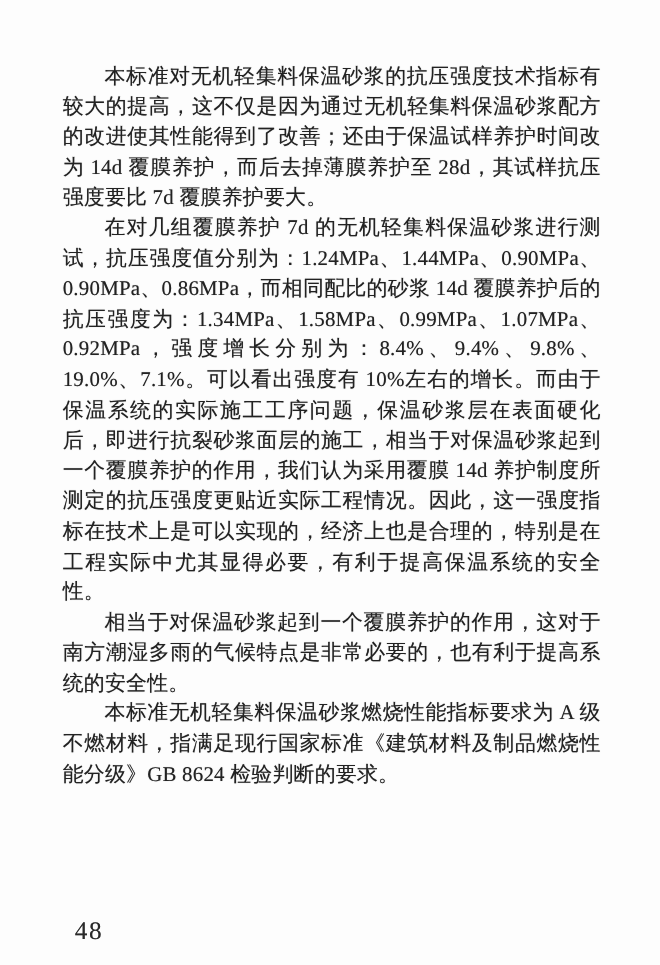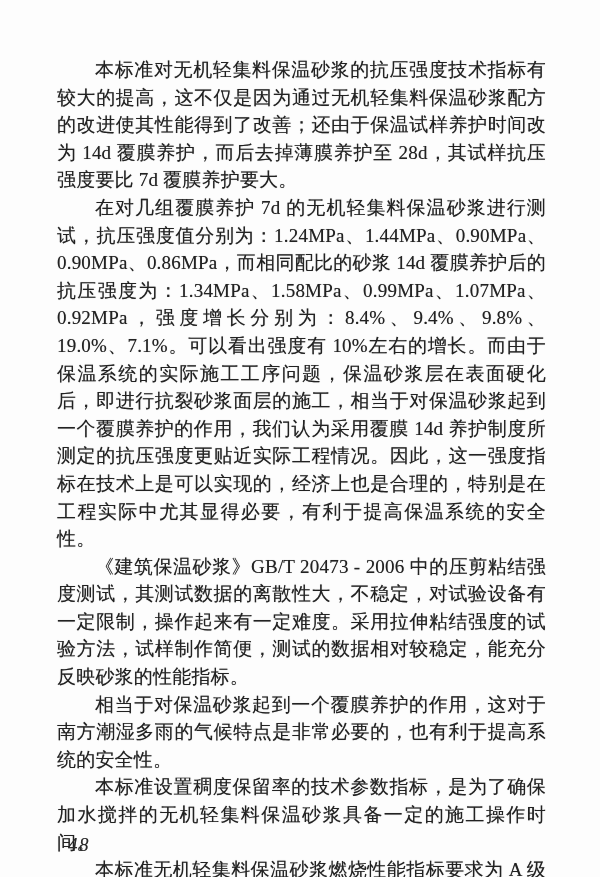--- a/index.html
+++ b/index.html
@@ -33,34 +33,31 @@
   }
   .text-block p {
     margin: 0;
     padding: 0;
     text-indent: 2em;
   }
   .page-number {
     position: absolute;
     left: 68px;
     top: 834px;
-    font-size: 19px;
-    font-style: italic;
+    font-size: 23px;
     letter-spacing: 1.5px;
     color: #2a2a2a;
     text-shadow: 0 0 0.6px rgba(45,45,45,0.5);
   }
 </style>
 </head>
 <body>
 
 <div class="page">
   <div class="text-block">
     <p>本标准对无机轻集料保温砂浆的抗压强度技术指标有较大的提高，这不仅是因为通过无机轻集料保温砂浆配方的改进使其性能得到了改善；还由于保温试样养护时间改为 14d 覆膜养护，而后去掉薄膜养护至 28d，其试样抗压强度要比 7d 覆膜养护要大。</p>
     <p>在对几组覆膜养护 7d 的无机轻集料保温砂浆进行测试，抗压强度值分别为：1.24MPa、1.44MPa、0.90MPa、0.90MPa、0.86MPa，而相同配比的砂浆 14d 覆膜养护后的抗压强度为：1.34MPa、1.58MPa、0.99MPa、1.07MPa、0.92MPa，强度增长分别为：8.4%、9.4%、9.8%、19.0%、7.1%。可以看出强度有 10%左右的增长。而由于保温系统的实际施工工序问题，保温砂浆层在表面硬化后，即进行抗裂砂浆面层的施工，相当于对保温砂浆起到一个覆膜养护的作用，我们认为采用覆膜 14d 养护制度所测定的抗压强度更贴近实际工程情况。因此，这一强度指标在技术上是可以实现的，经济上也是合理的，特别是在工程实际中尤其显得必要，有利于提高保温系统的安全性。</p>
-    <p>《建筑保温砂浆》GB/T 20473 - 2006 中的压剪粘结强度测试，其测试数据的离散性大，不稳定，对试验设备有一定限制，操作起来有一定难度。采用拉伸粘结强度的试验方法，试样制作简便，测试的数据相对较稳定，能充分反映砂浆的性能指标。</p>
     <p>相当于对保温砂浆起到一个覆膜养护的作用，这对于南方潮湿多雨的气候特点是非常必要的，也有利于提高系统的安全性。</p>
-    <p>本标准设置稠度保留率的技术参数指标，是为了确保加水搅拌的无机轻集料保温砂浆具备一定的施工操作时间。</p>
     <p>本标准无机轻集料保温砂浆燃烧性能指标要求为 A 级不燃材料，指满足现行国家标准《建筑材料及制品燃烧性能分级》GB 8624 检验判断的要求。</p>
 
   </div>
   <div class="page-number">48</div>
 </div>
 
 </body></html>

